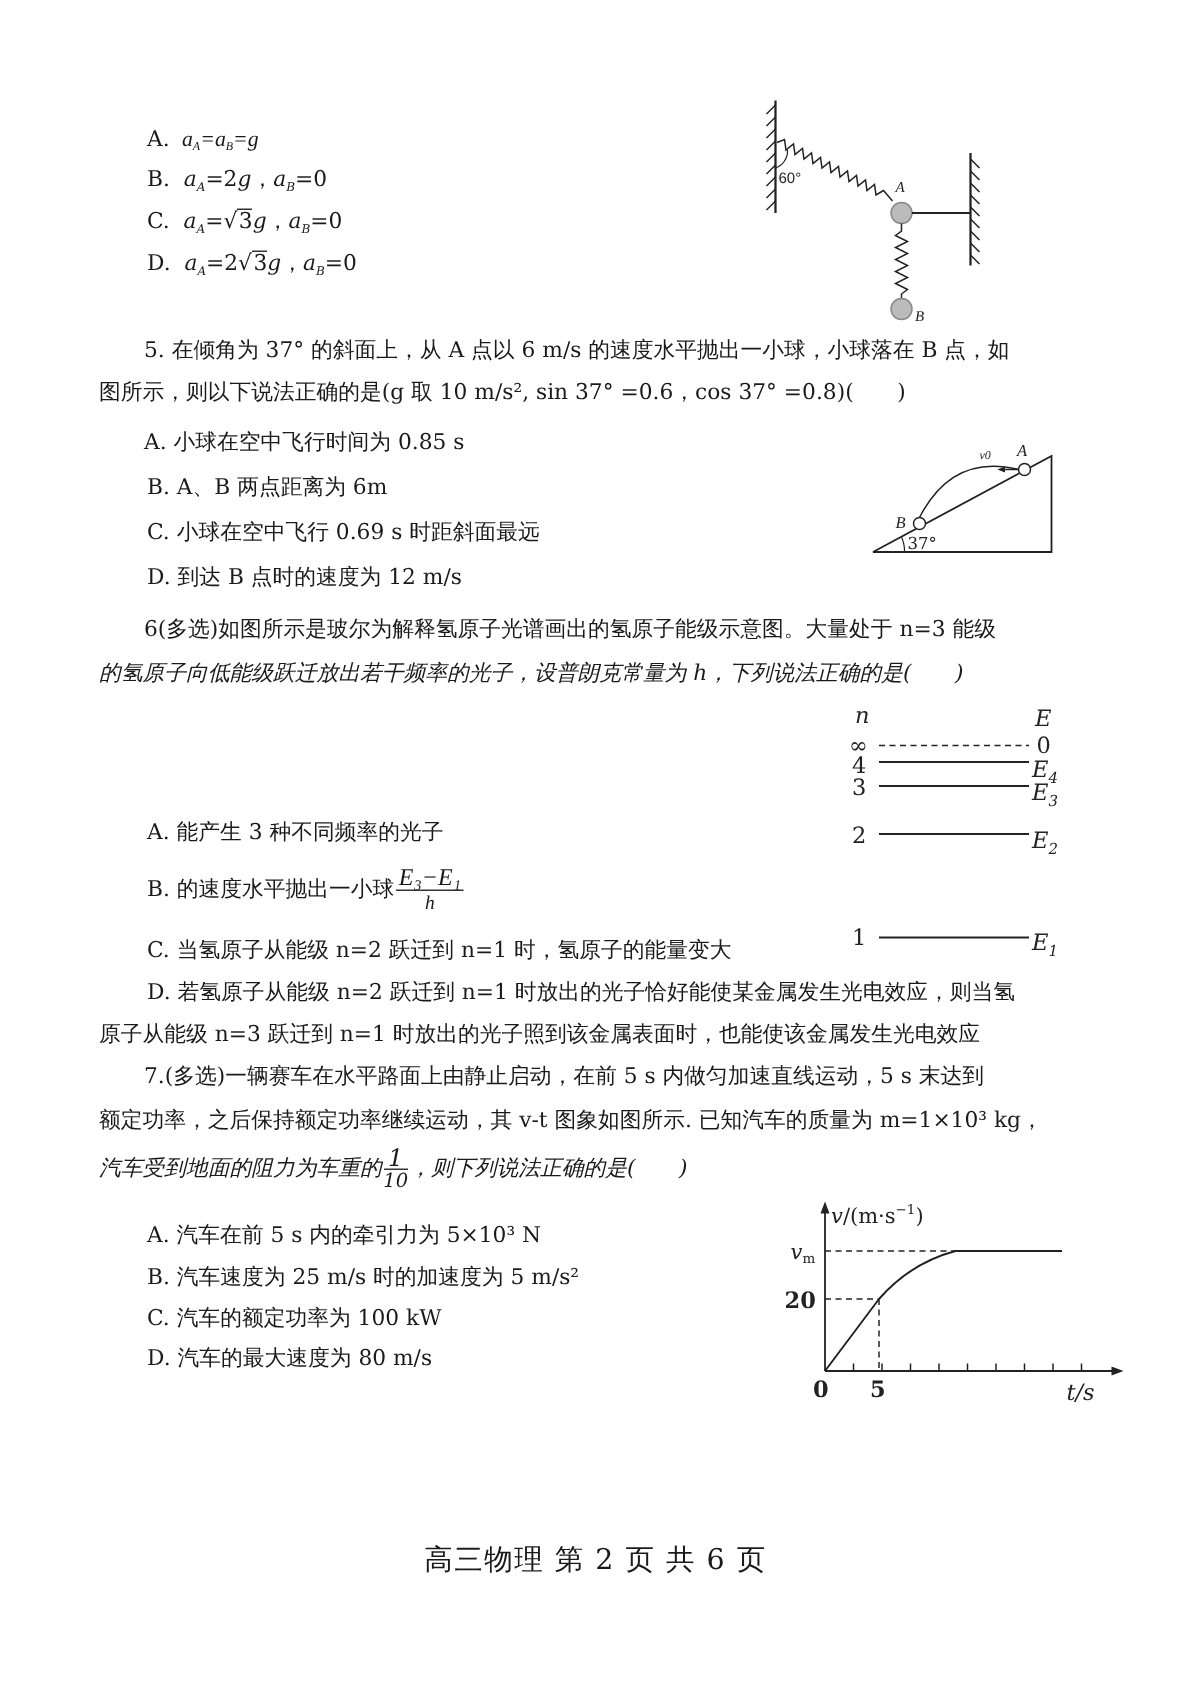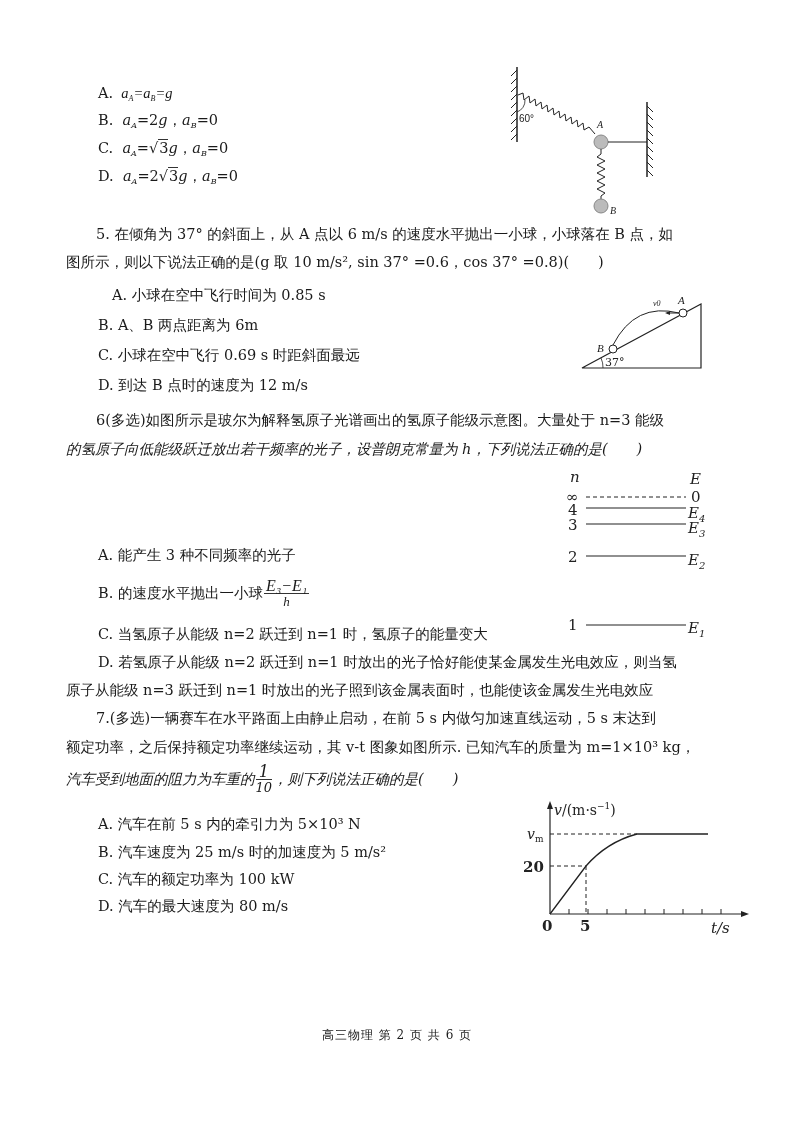--- a/index.html
+++ b/index.html
@@ -6,21 +6,21 @@
   body { width:794px; height:1121px; position:relative; overflow:hidden;
          font-family:"DejaVu Serif", "Liberation Serif", serif; color:#1a1a1a; }
   .t { position:absolute; font-size:14.5px; line-height:18px; white-space:nowrap; }
   .it { font-style:italic; font-family:"Liberation Serif", serif; }
   .sub { font-size:8px; vertical-align:-3px; font-style:italic; }
   .sqrt { border-top:1px solid #333; padding-left:1px; }
   .frac { display:inline-block; vertical-align:middle; text-align:center; line-height:15px; margin:0 1px; }
   .frac .num { display:block; border-bottom:1px solid #333; padding:0 2px; font-size:16px; }
   .frac .den { display:block; font-size:13px; }
   svg { position:absolute; }
-  .footer { position:absolute; left:0; width:794px; top:1027px; text-align:center; font-size:12px; letter-spacing:1px; }
+  .footer { position:absolute; left:0; width:794px; top:1027px; text-align:center; font-size:19px; letter-spacing:1px; }
 </style>
 </head>
 <body>
 
 <div class="t" style="left:98px;top:84px;">
   <span>A.</span>
   <span class="it">&nbsp;a<span class="sub">A</span>=a<span class="sub">B</span>=g</span>
 </div>
 <div class="t" style="left:98px;top:111px;">
   <span>B.</span>
@@ -70,21 +70,21 @@
   <circle cx="96" cy="144" r="7" fill="#bbb" stroke="#888"></circle>
   <text x="105" y="152" font-size="10" font-style="italic" font-family="Liberation Serif, serif" fill="#222">B</text>
 </svg>
 
 <div class="t" style="left:96px;top:225px;">
   <span>5.</span>
   <span>在倾角为 37° 的斜面上，从 A 点以 6 m/s 的速度水平抛出一小球，小球落在 B 点，如</span>
 </div>
 <div class="t" style="left:66px;top:253px;">图所示，则以下说法正确的是(g 取 10 m/s², sin 37° =0.6，cos 37° =0.8)(　　)</div>
 
-<div class="t" style="left:112px;top:286px;">
+<div class="t" style="left:96px;top:286px;">
   <span>A.</span>
   <span>小球在空中飞行时间为 0.85 s</span>
 </div>
 <div class="t" style="left:98px;top:316px;">
   <span>B.</span>
   <span>A、B 两点距离为 6m</span>
 </div>
 <div class="t" style="left:98px;top:346px;">
   <span>C.</span>
   <span>小球在空中飞行 0.69 s 时距斜面最远</span>

